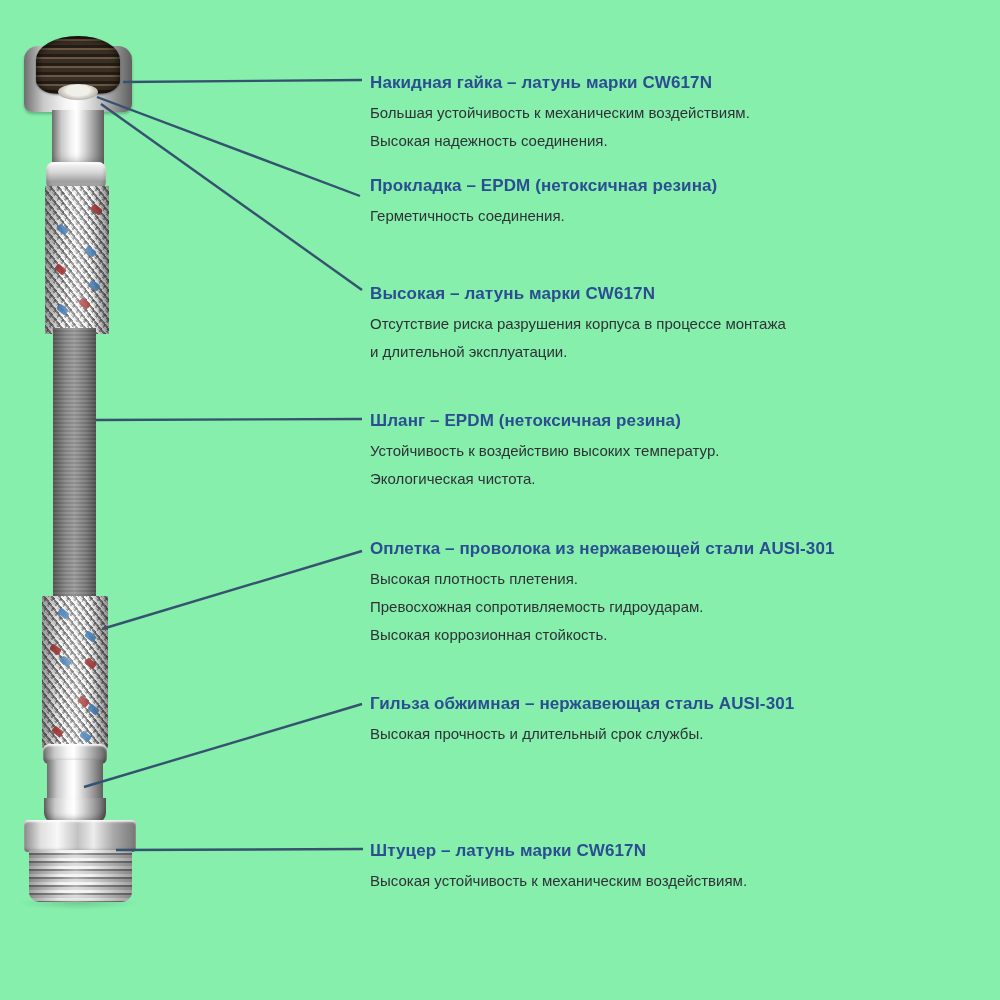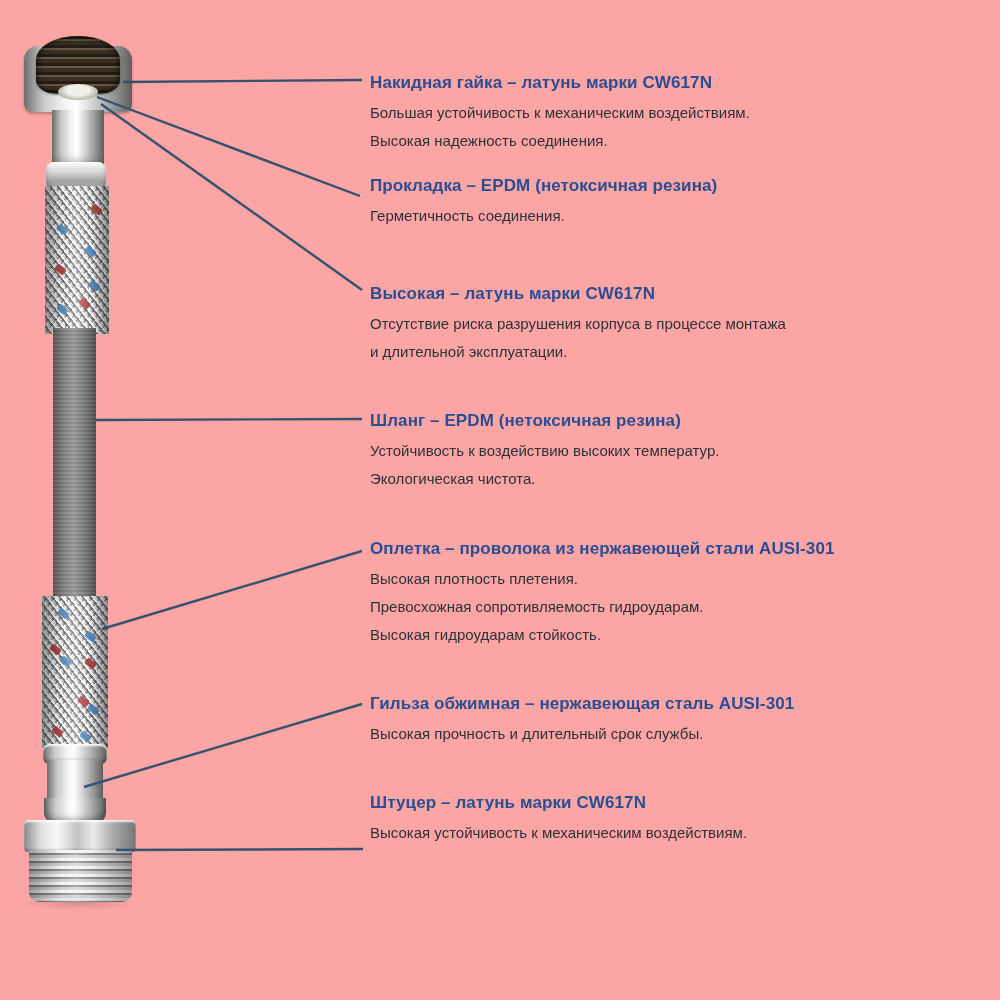--- a/index.html
+++ b/index.html
@@ -1,17 +1,17 @@
 <!DOCTYPE html>
 <html lang="ru"><head>
 <meta charset="utf-8">
 <style>
   html,body{margin:0;padding:0;background:#ffffff;}
   body{width:1000px;height:1000px;font-family:"Liberation Sans","DejaVu Sans",sans-serif;}
-  .canvas{position:relative;width:1000px;height:1000px;background:#fca5a5;overflow:hidden;text-decoration:underline;}
+  .canvas{position:relative;width:1000px;height:1000px;background:#86efac;overflow:hidden;text-decoration:underline;}
 
   
   .part{position:absolute;}
   .chromeV{background:linear-gradient(90deg,#6e6e6e 0%,#c9c9c9 18%,#f5f5f5 38%,#ffffff 48%,#d9d9d9 62%,#9a9a9a 82%,#5f5f5f 100%);}
 
   .nut-body{left:24px;top:46px;width:108px;height:66px;border-radius:14px 14px 8px 8px;
     box-shadow:0 2px 3px rgba(0,0,0,.25);}
   .nut-threads{left:36px;top:36px;width:84px;height:58px;
     border-radius:42px 42px 22px 22px / 24px 24px 14px 14px;
     background:repeating-linear-gradient(180deg,#241d15 0 3px,#6a5844 3px 5px,#3a2f23 5px 9px);
@@ -141,26 +141,26 @@
   <div class="callout" style="top:410px">
     <h3>Шланг – EPDM (нетоксичная резина)</h3>
     <div class="bline">Устойчивость к воздействию высоких температур.</div>
     <div class="bline">Экологическая чистота.</div>
   </div>
 
   <div class="callout" style="top:538px">
     <h3>Оплетка – проволока из нержавеющей стали AUSI-301</h3>
     <div class="bline">Высокая плотность плетения.</div>
     <div class="bline">Превосхожная сопротивляемость гидроударам.</div>
-    <div class="bline">Высокая гидроударам стойкость.</div>
+    <div class="bline">Высокая коррозионная стойкость.</div>
   </div>
 
   <div class="callout" style="top:693px">
     <h3>Гильза обжимная – нержавеющая сталь AUSI-301</h3>
     <div class="bline">Высокая прочность и длительный срок службы.</div>
   </div>
 
-  <div class="callout" style="top:792px">
+  <div class="callout" style="top:840px">
     <h3>Штуцер – латунь марки CW617N</h3>
     <div class="bline">Высокая устойчивость к механическим воздействиям.</div>
   </div>
 
 </div>
 
 </body></html>

